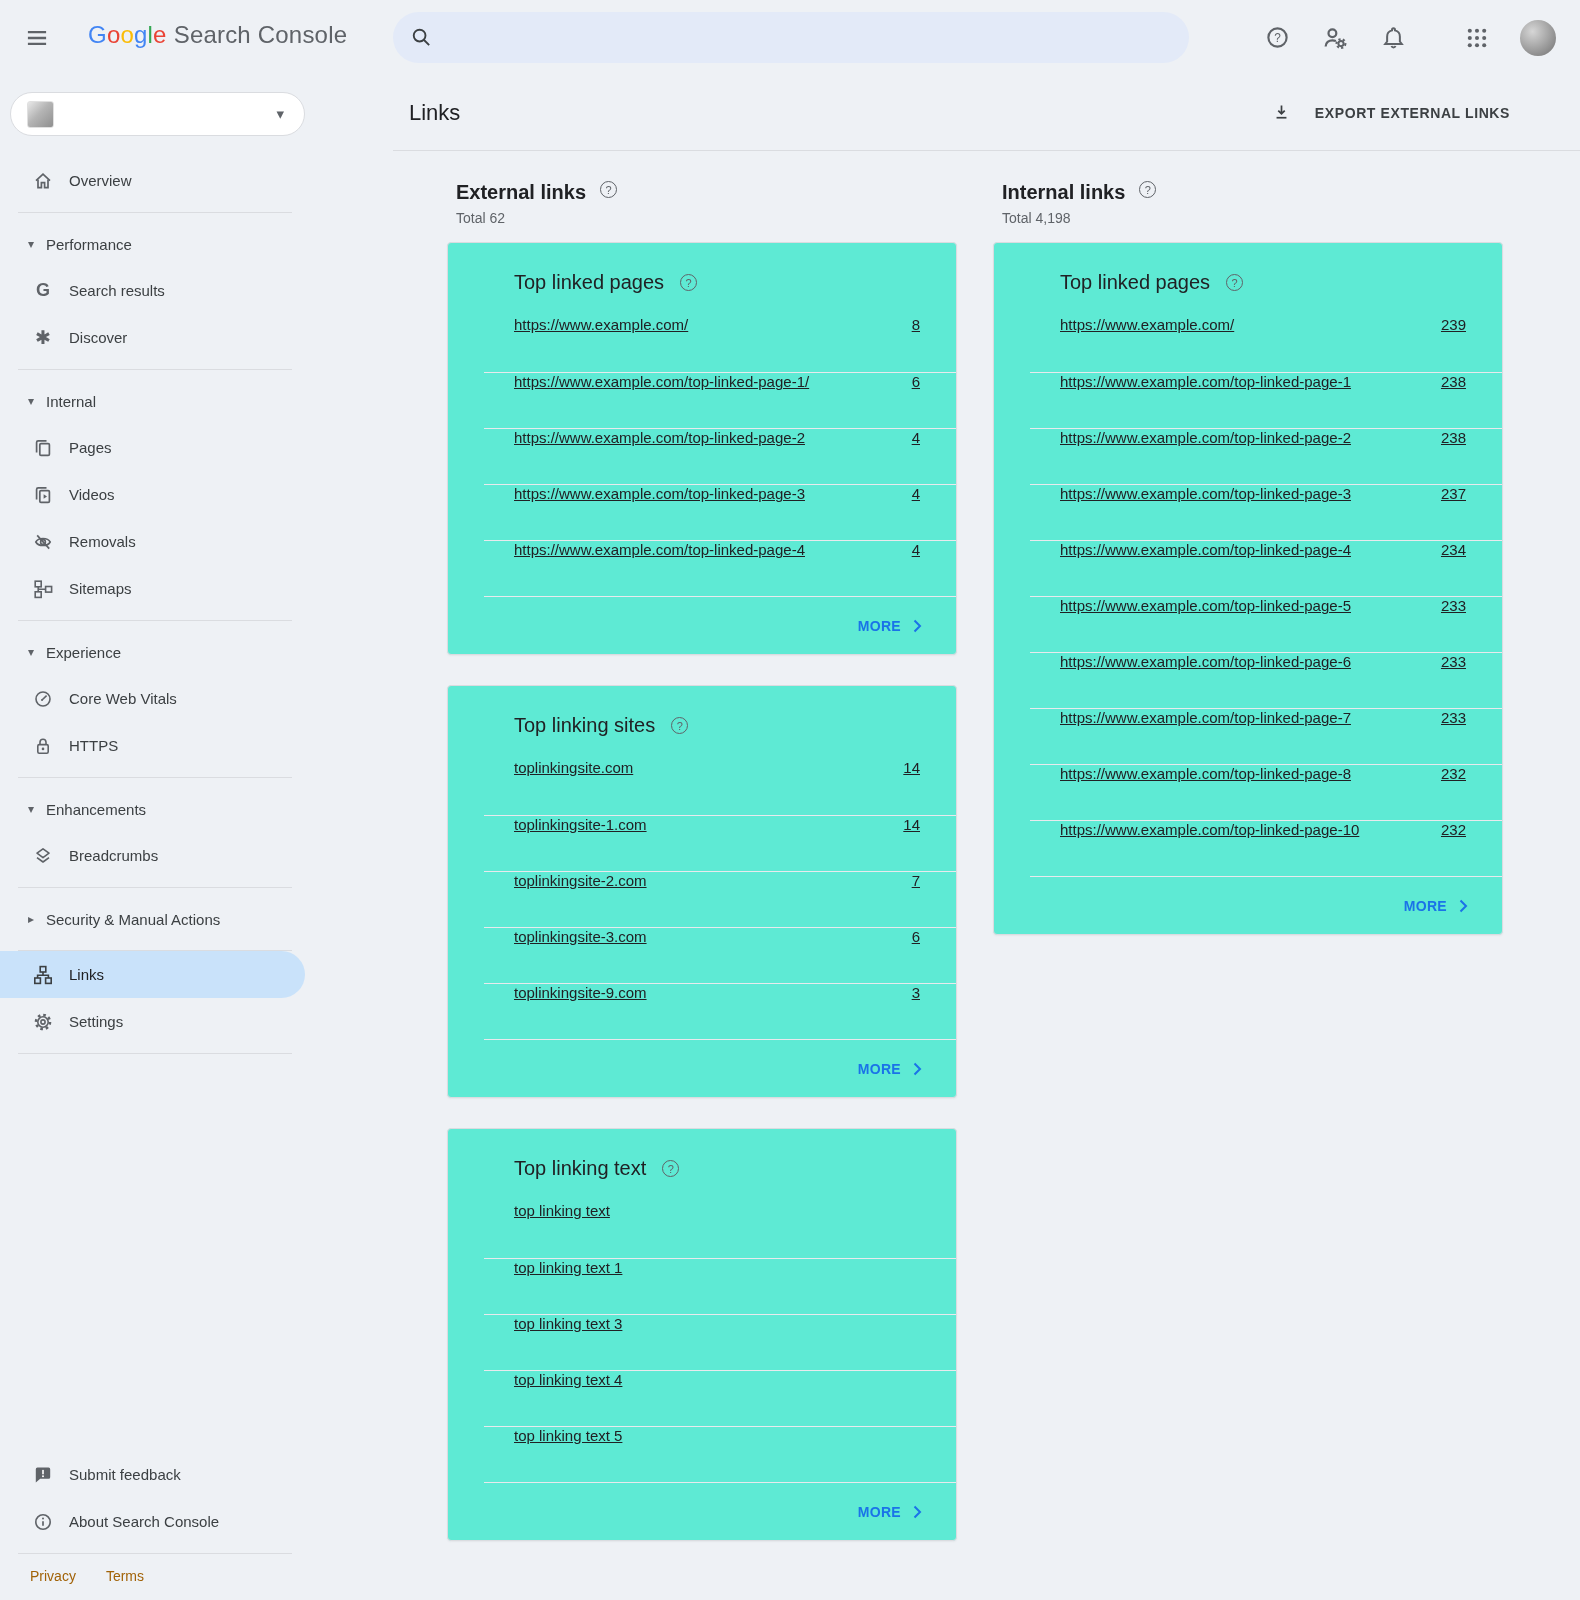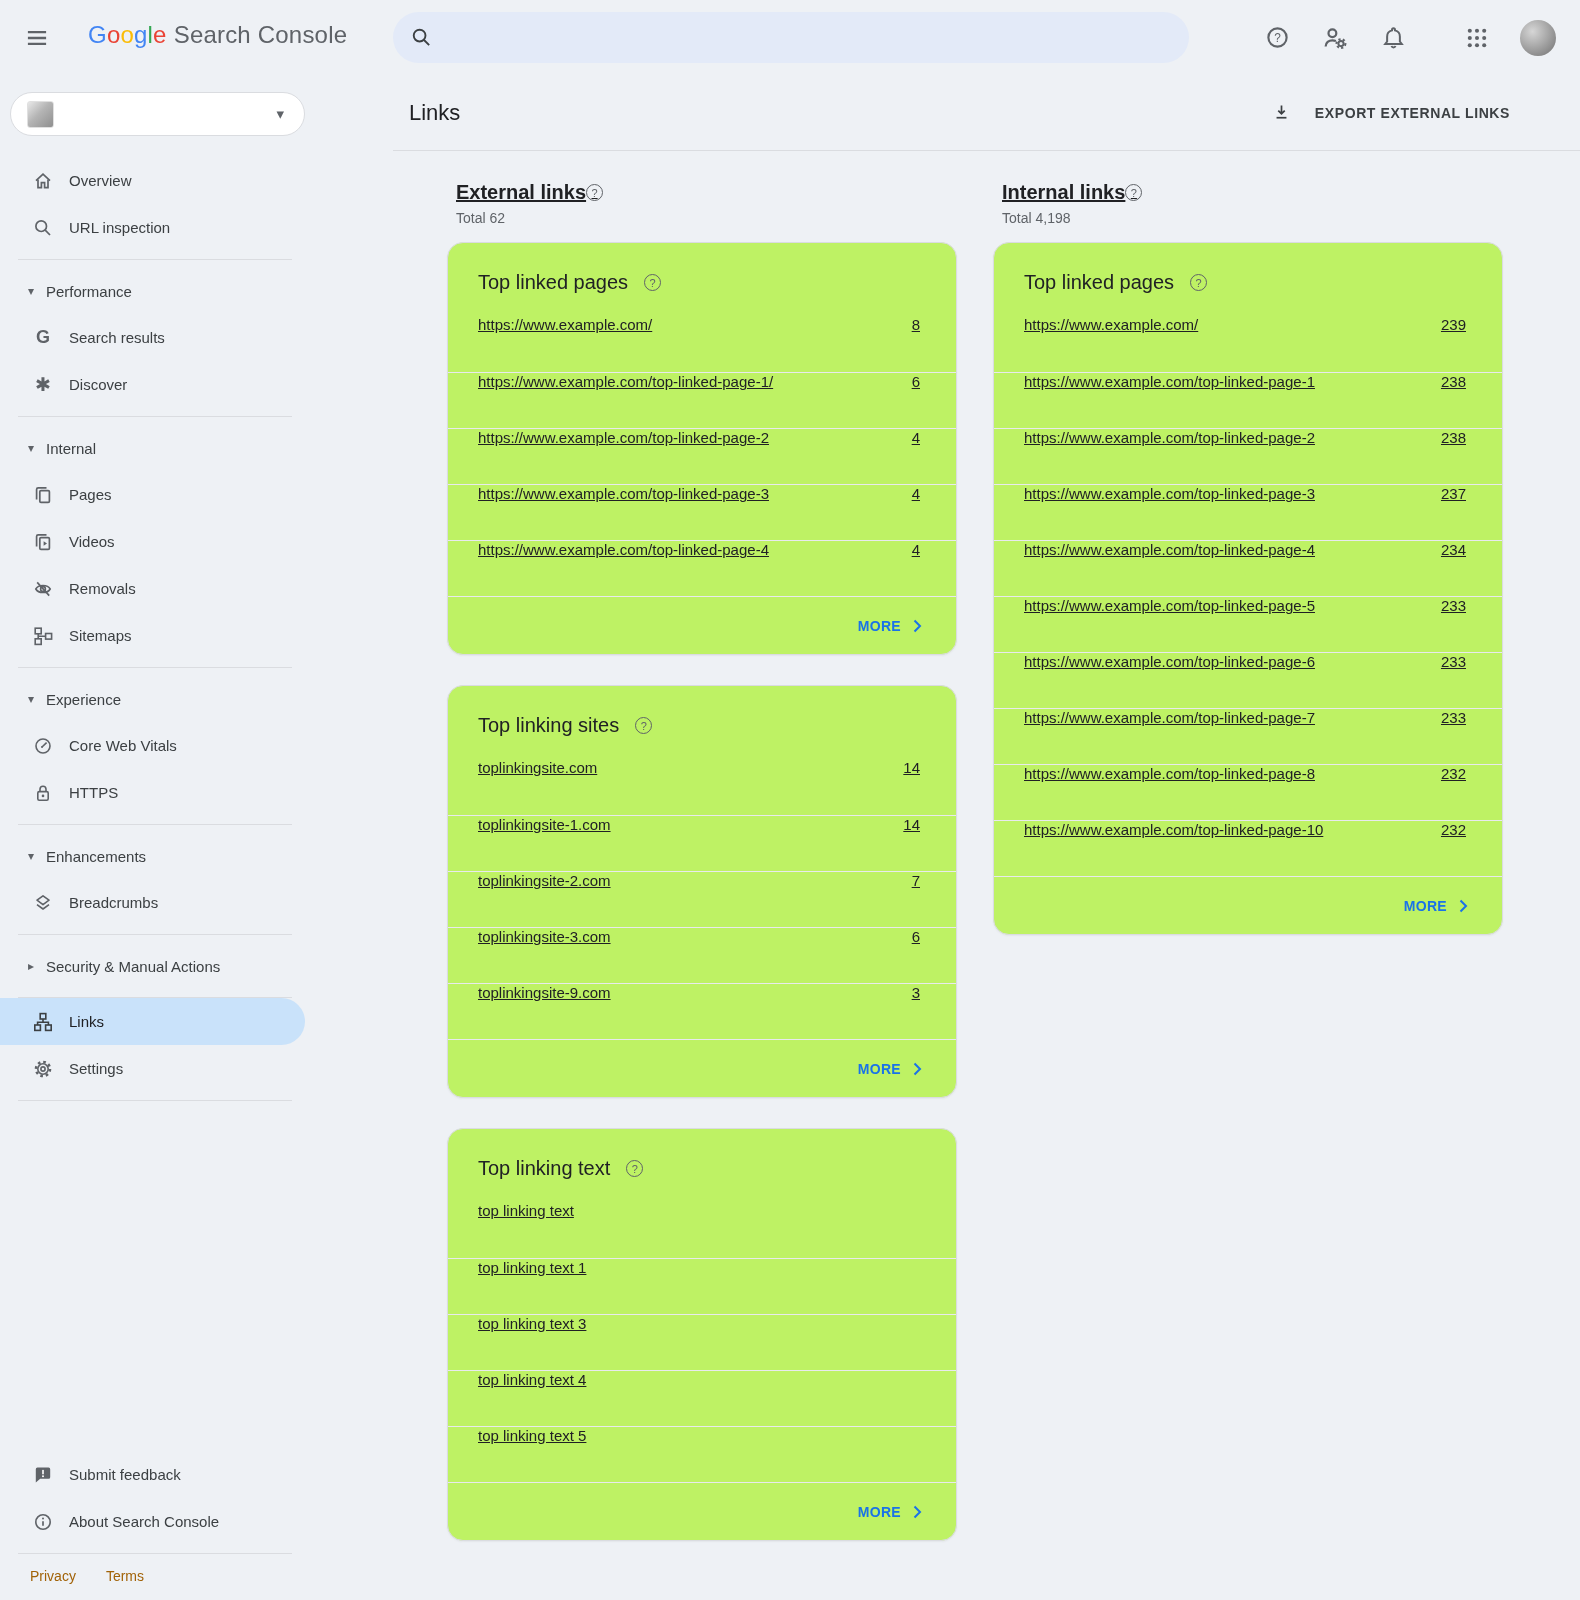--- a/index.html
+++ b/index.html
@@ -39,23 +39,23 @@
   .legal span { cursor:pointer; }
 
   
   .main { position:absolute; left:393px; top:75px; right:0; bottom:0; }
   .title-row { height:76px; display:flex; align-items:center; padding:0 70px 0 16px; border-bottom:1px solid #dadce0; }
   .page-title { font-size:22px; color:#202124; }
   .export-btn { margin-left:auto; display:flex; align-items:center; gap:24px; font-size:14px; font-weight:700; letter-spacing:0.6px; color:#3c4043; cursor:pointer; }
   .content { display:flex; gap:36px; padding:30px 0 0 54px; }
   .col { width:510px; }
   .col-heading { padding-left:9px; }
-  .col-heading h2 { font-size:20px; font-weight:700; color:#202124; display:flex; align-items:center; gap:0;text-decoration:underline; }
+  .col-heading h2 { font-size:20px; font-weight:700; color:#202124; display:flex; gap:14px; }
   .col-total { font-size:14px; color:#5f6368; margin-top:6px; }
-  .card { background:#bef264; border:1px solid #dadce0; border-radius:16px; margin-top:16px; box-shadow:0 1px 2px rgba(60,64,67,0.06); overflow:hidden; }
+  .card { background:#5eead4; border:1px solid #dadce0; border-radius:4px; margin-top:16px; box-shadow:0 1px 2px rgba(60,64,67,0.06); overflow:hidden;padding-left:36px; }
   .card-title { padding:28px 30px 22px 30px; font-size:20px; color:#202124; display:flex; align-items:center; gap:16px; }
   .row { height:56px; display:flex; align-items:flex-start; justify-content:space-between; padding:0 36px 0 30px; border-top:1px solid #e8eaed; cursor:pointer;text-decoration:underline; }
   .rows .row:first-child { border-top:none; }
   .row-label { font-size:15px; color:#202124; }
   .row-value { font-size:15px; color:#202124; }
   .more-row { height:58px; display:flex; align-items:center; justify-content:flex-end; gap:12px; padding-right:34px; border-top:1px solid #e8eaed; color:#1a73e8; font-size:14px; font-weight:700; letter-spacing:0.3px; cursor:pointer; }
   .help-circle { width:17px; height:17px; border:1.5px solid #5f6368; border-radius:50%; color:#5f6368; font-size:11px; font-weight:400; display:inline-flex; align-items:center; justify-content:center; cursor:pointer; flex:none; letter-spacing:0; }
   .card2 { margin-top:30px; }
   svg { display:block; }
 </style>
@@ -129,29 +129,20 @@
       <div class="nav-item">
         <span class="nicon">
           <svg width="20" height="20" viewBox="0 0 20 20" fill="none">
               <path d="M3 9.6 L10 3.2 L17 9.6" stroke="#5f6368" stroke-width="1.7"></path>
               <path d="M5 8.4 V16.7 H8.4 V11.6 H11.6 V16.7 H15 V8.4" stroke="#5f6368" stroke-width="1.7"></path>
             </svg>
         </span>
         <span>Overview</span>
       </div>
 
-      <div class="nav-item">
-        <span class="nicon">
-          <svg width="20" height="20" viewBox="0 0 20 20" fill="none">
-              <circle cx="8.2" cy="8.2" r="5.3" stroke="#5f6368" stroke-width="1.7"></circle>
-              <path d="M12.2 12.2 L17 17" stroke="#5f6368" stroke-width="1.7"></path>
-            </svg>
-        </span>
-        <span>URL inspection</span>
-      </div>
 
       <div class="nav-divider"></div>
 
       <div class="nav-section">
         <span class="tri">▾</span>
         <span>Performance</span>
       </div>
 
       <div class="nav-item">
         <span class="nicon">

